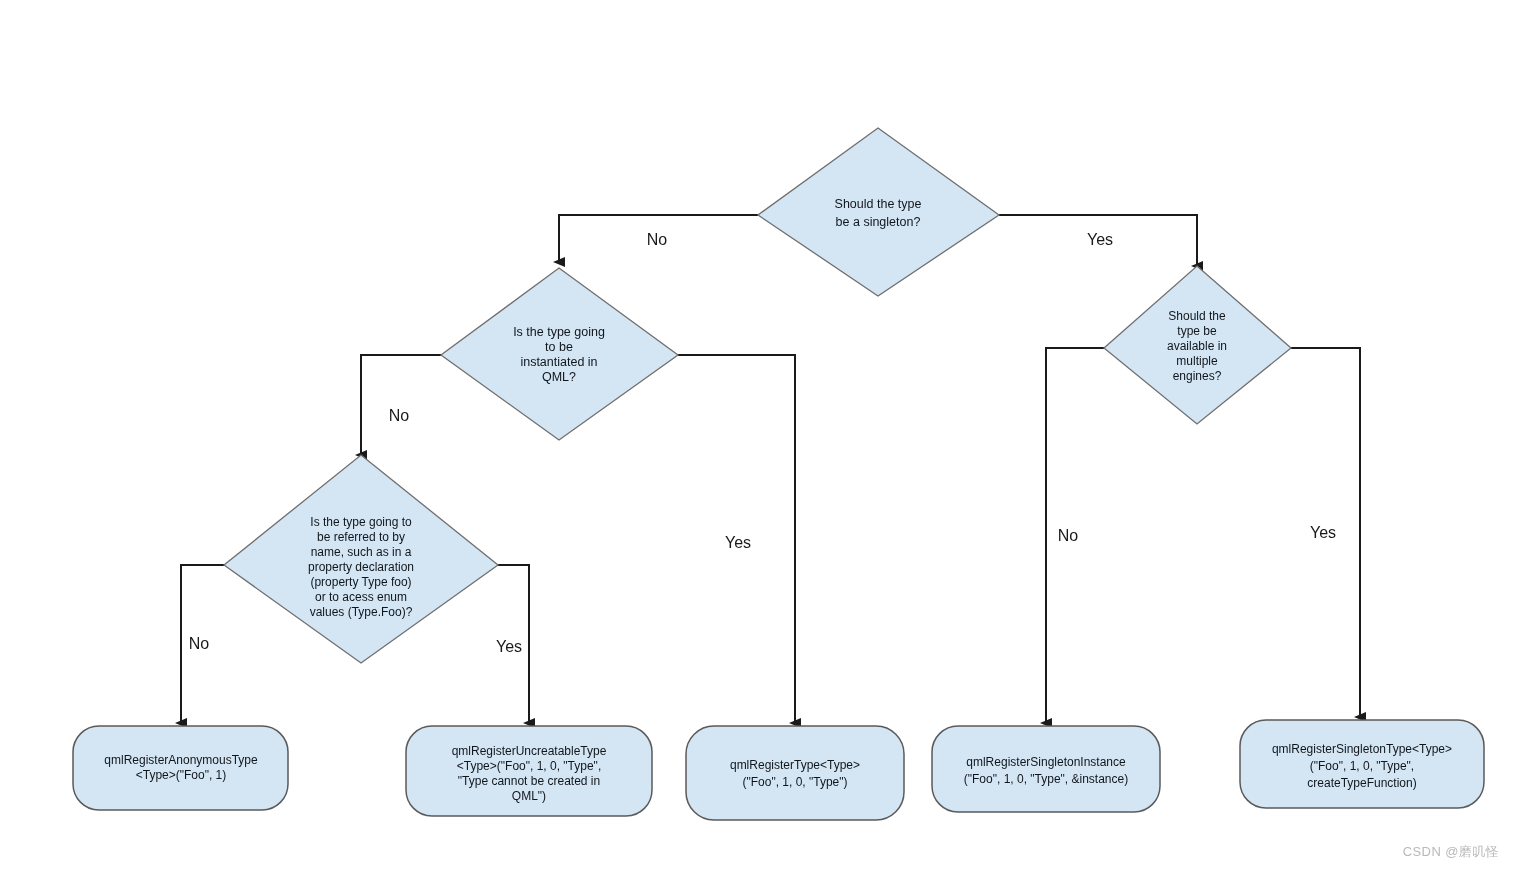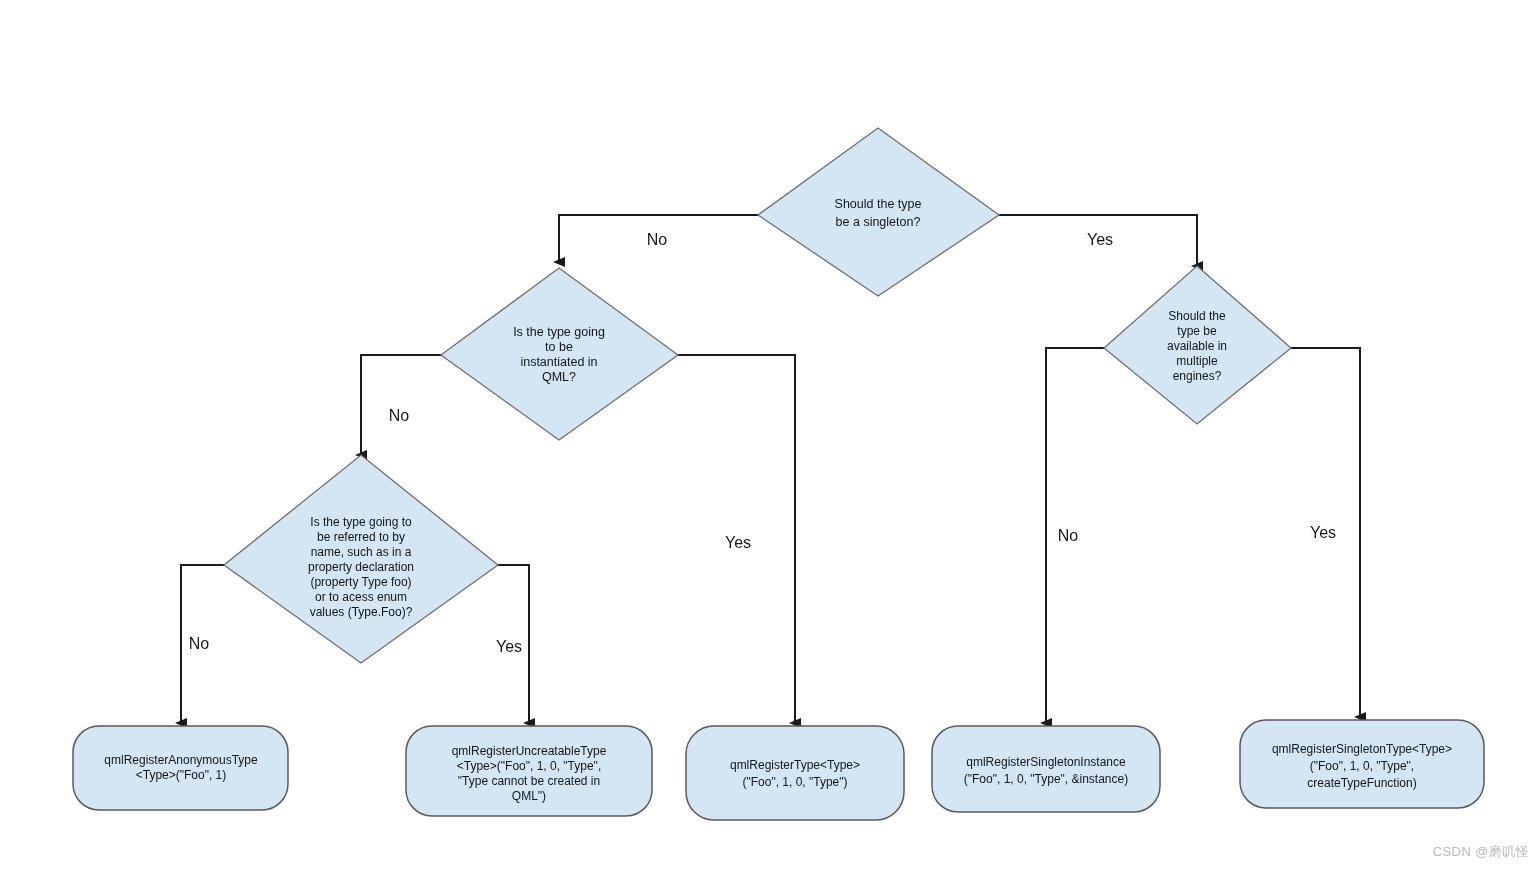--- a/index.html
+++ b/index.html
@@ -49,21 +49,21 @@
   }
   .edge-label {
     font-family: "Liberation Sans", sans-serif;
     font-size: 16px;
     fill: #1a1a1a;
     text-anchor: middle;
     dominant-baseline: middle;
   }
   .watermark {
     position: absolute;
-    right: 2px;
+    right: 32px;
     bottom: 14px;
     font-family: "Liberation Sans", sans-serif;
     font-size: 13px;
     color: #b9b9b9;
     letter-spacing: 0.4px;
     user-select: none;
   }
 </style>
 </head>
 <body>

